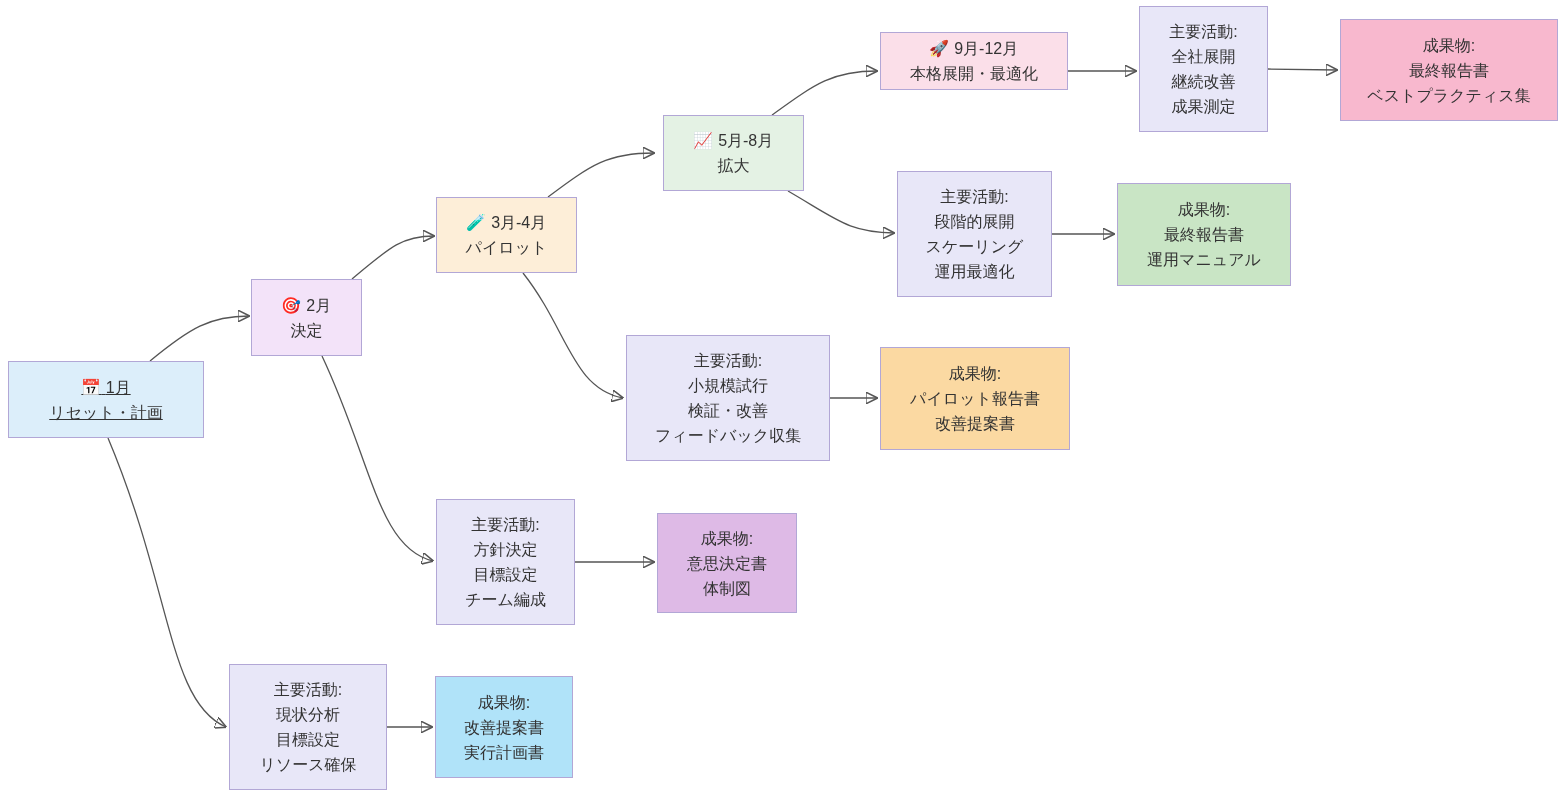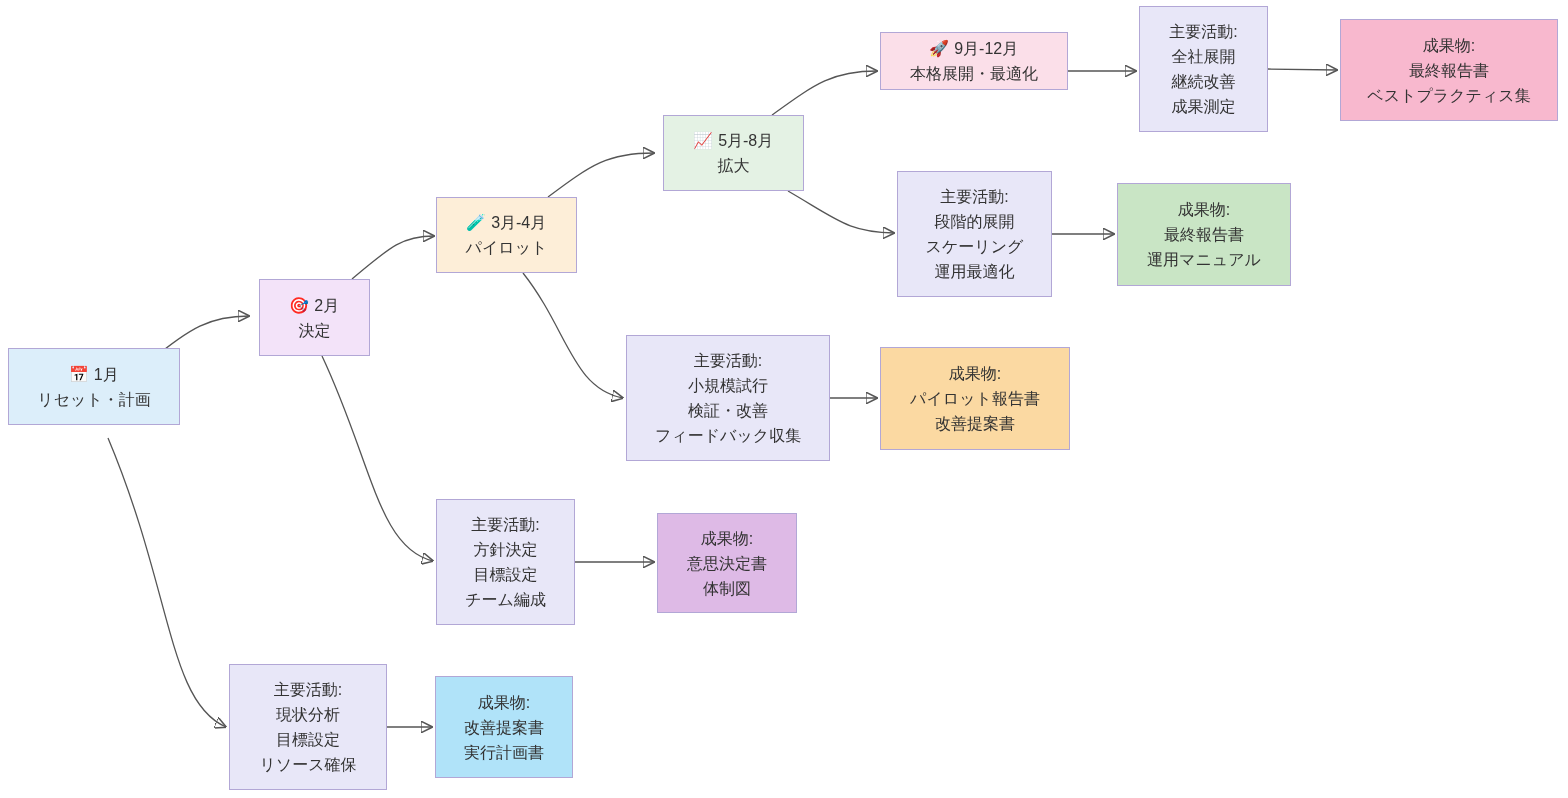--- a/index.html
+++ b/index.html
@@ -32,29 +32,29 @@
     <path d="M772,115 C815,84 832,71 877,71" marker-end="url(#arrowhead)"></path>
     <path d="M788,191 C838,220 848,232 894,233" marker-end="url(#arrowhead)"></path>
     <path d="M1068,71 L1136,71" marker-end="url(#arrowhead)"></path>
     <path d="M1268,69 L1337,70" marker-end="url(#arrowhead)"></path>
     <path d="M1052,234 L1114,234" marker-end="url(#arrowhead)"></path>
     <path d="M830,398 L877,398" marker-end="url(#arrowhead)"></path>
     <path d="M575,562 L654,562" marker-end="url(#arrowhead)"></path>
     <path d="M387,727 L432,727" marker-end="url(#arrowhead)"></path>
   </svg>
 
-  <div class="node" style="left: 8px; top: 348px; width: 172px; height: 77px; background-color: rgb(220, 238, 250);">
+  <div class="node" style="left: 8px; top: 361px; width: 196px; height: 77px; background-color: rgb(220, 238, 250); text-decoration: underline;">
     <div class="line">
       <span>📅</span>
       <span>1月</span>
     </div>
     <div class="line">リセット・計画</div>
   </div>
 
-  <div class="node" style="left: 259px; top: 279px; width: 111px; height: 77px; background-color: rgb(243, 227, 249);">
+  <div class="node" style="left: 251px; top: 279px; width: 111px; height: 77px; background-color: rgb(243, 227, 249);">
     <div class="line">
       <span>🎯</span>
       <span>2月</span>
     </div>
     <div class="line">決定</div>
   </div>
 
   <div class="node" style="left: 436px; top: 197px; width: 141px; height: 76px; background-color: rgb(253, 238, 216); text-align: right;">
     <div class="line">
       <span>🧪</span>

